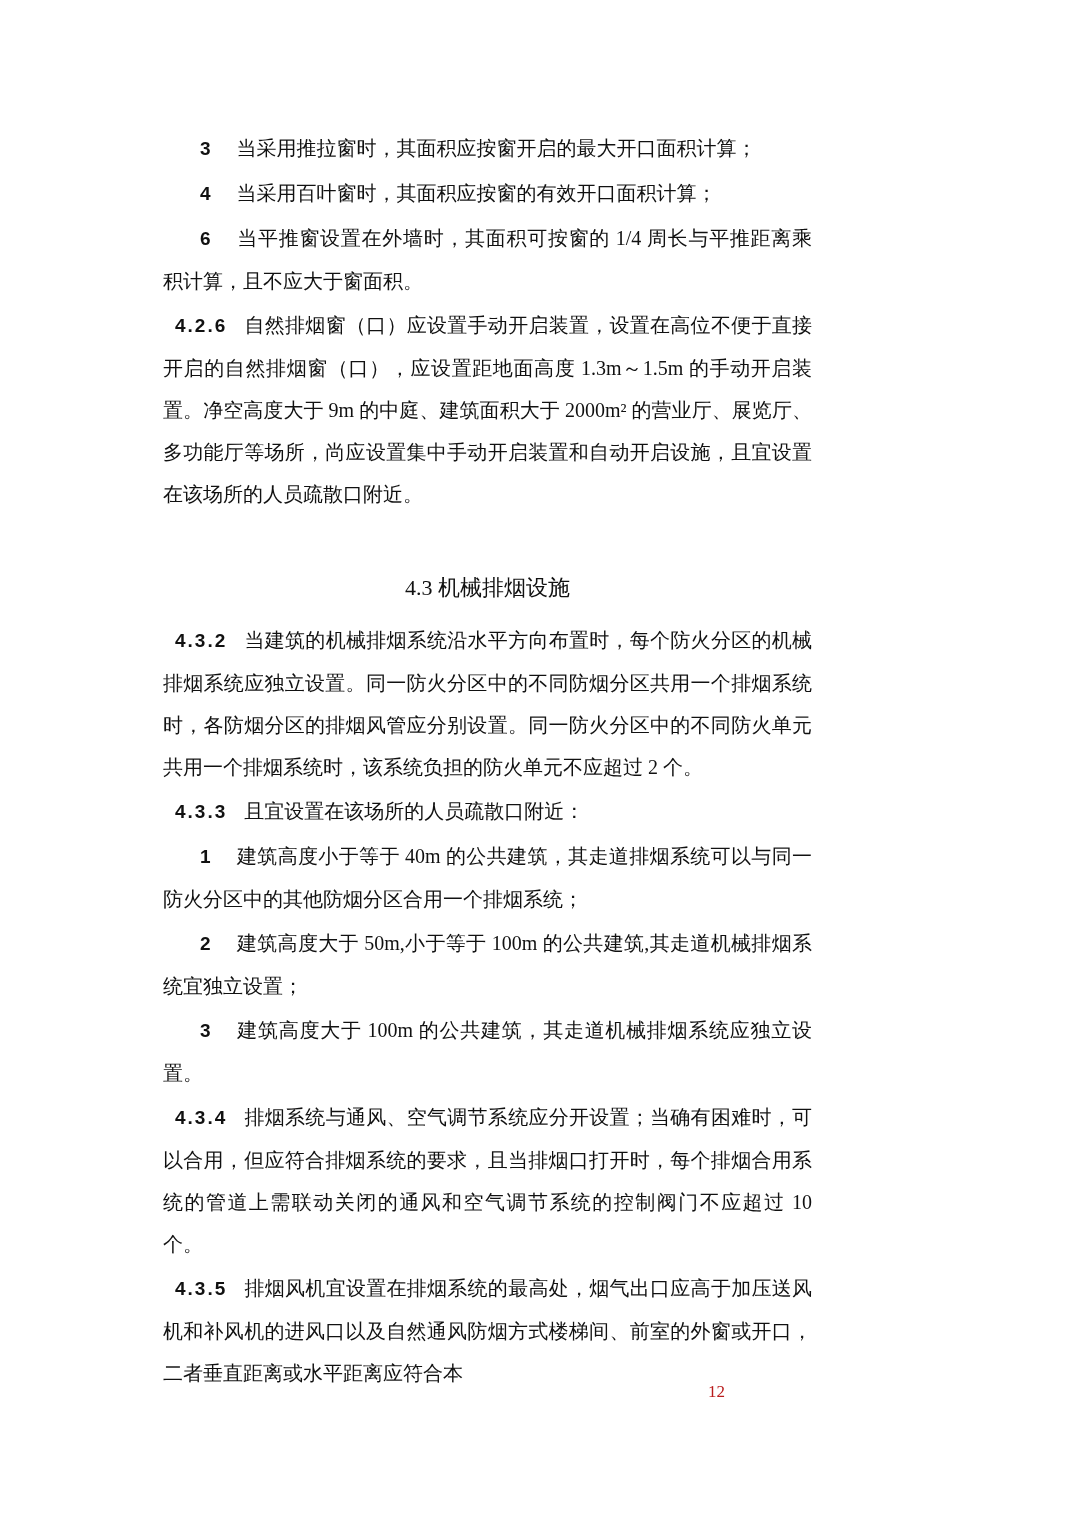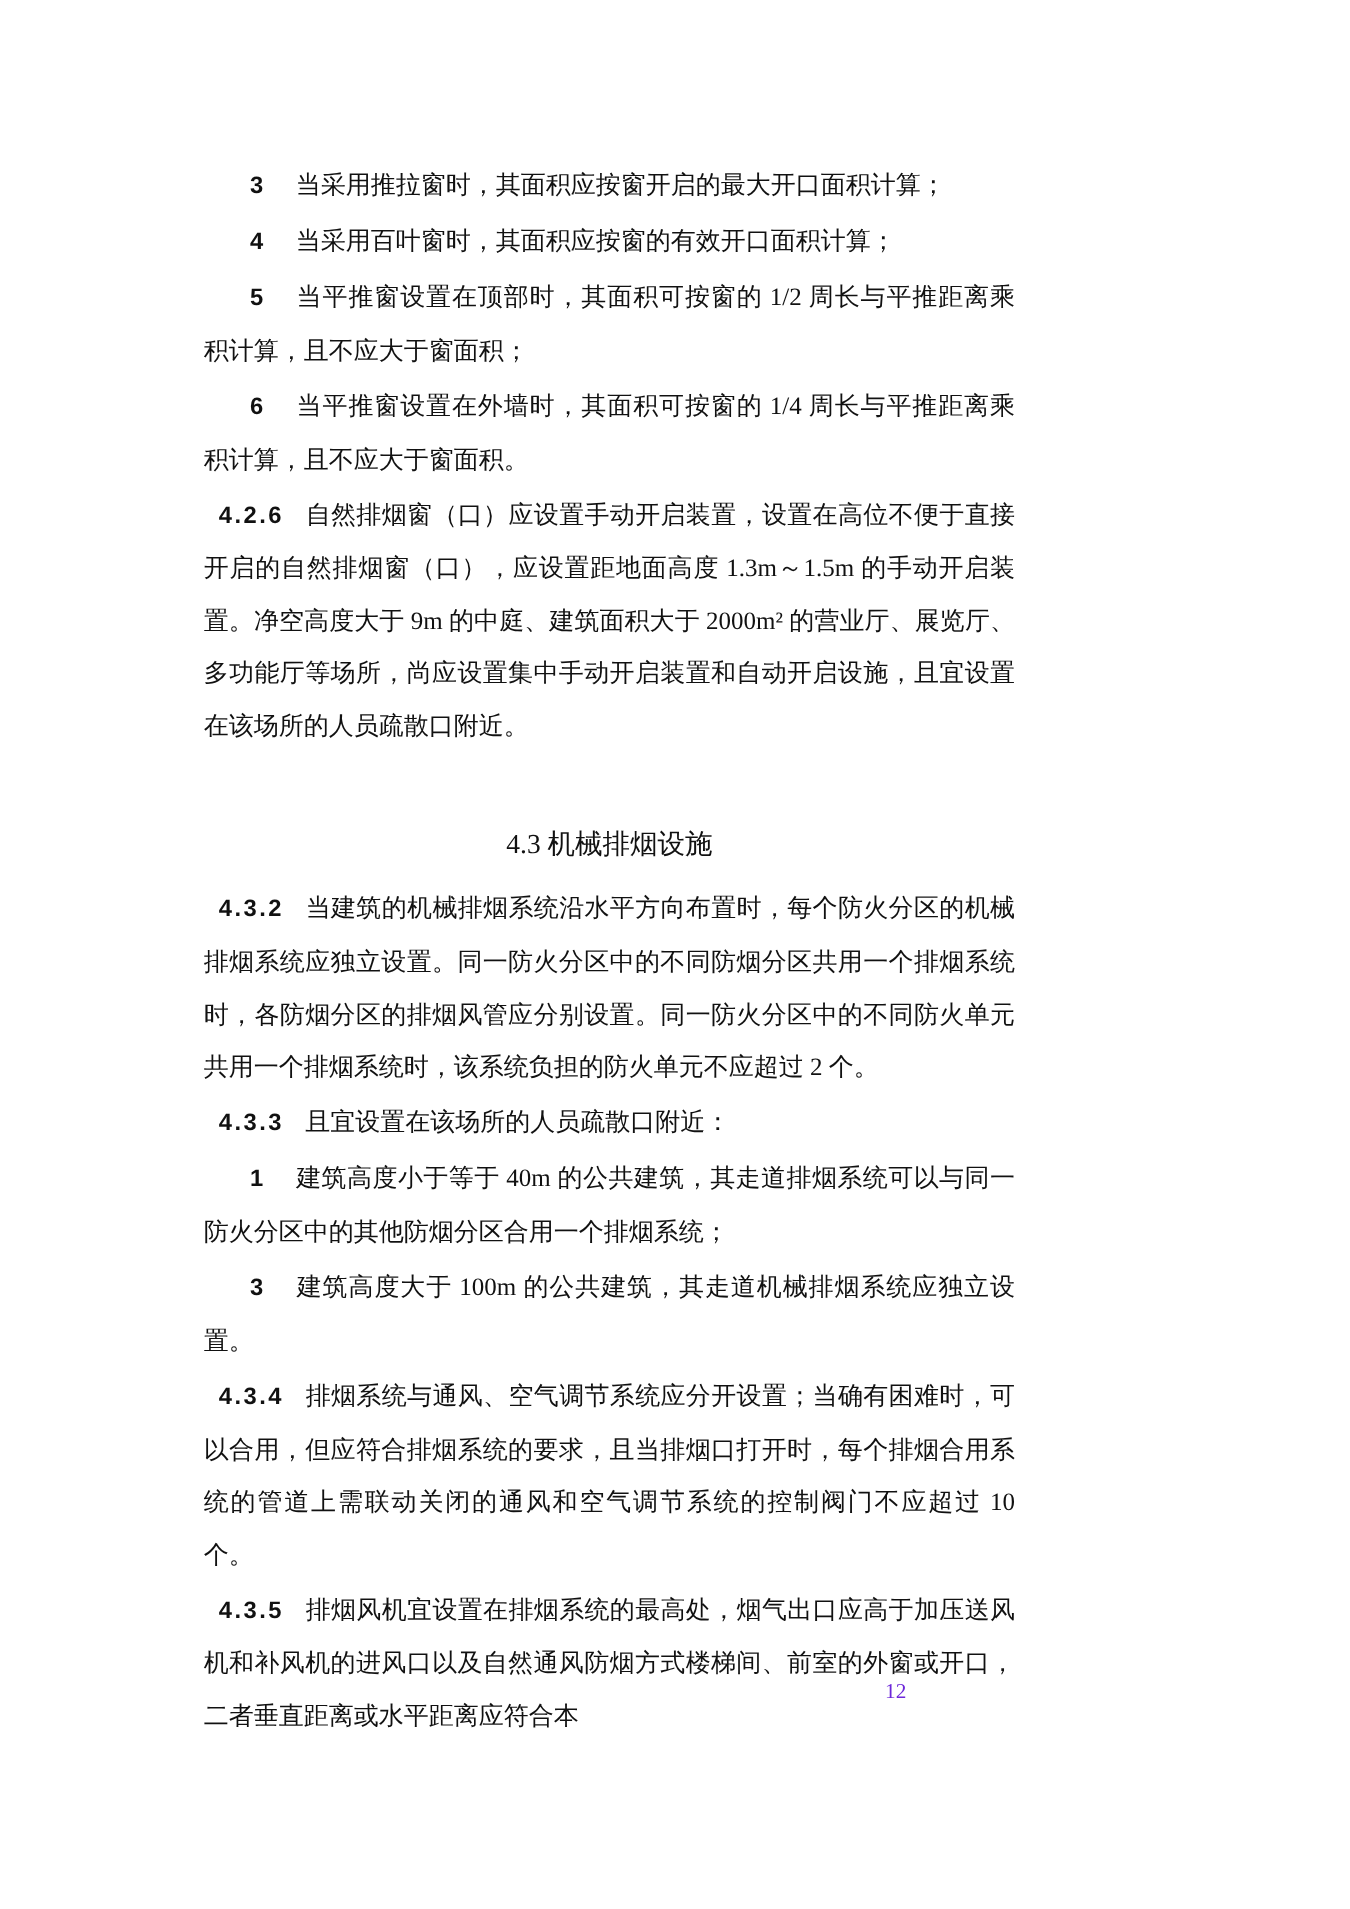--- a/index.html
+++ b/index.html
@@ -46,52 +46,52 @@
   .section-heading {
     margin: 52px 0 10px 0;
     font-size: 22px;
     line-height: 42px;
     font-weight: 400;
     text-align: center;
     font-family: "Liberation Serif", "DejaVu Serif", serif;
   }
   .page-number {
     position: absolute;
-    top: 1340px;
+    top: 1379px;
     right: 163px;
     font-size: 17px;
     line-height: 26px;
-    color: #6d28d9;
+    color: #b91c1c;
     font-family: "Liberation Serif", "DejaVu Serif", serif;
   }
 </style>
 </head>
 <body>
 
 <div class="page">
 
   <p class="li"><span class="num">3</span><span>当采用推拉窗时，其面积应按窗开启的最大开口面积计算；</span></p>
 
   <p class="li"><span class="num">4</span><span>当采用百叶窗时，其面积应按窗的有效开口面积计算；</span></p>
 
-  <p class="li"><span class="num">5</span><span>当平推窗设置在顶部时，其面积可按窗的 1/2 周长与平推距离乘积计算，且不应大于窗面积；</span></p>
 
   <p class="li"><span class="num">6</span><span>当平推窗设置在外墙时，其面积可按窗的 1/4 周长与平推距离乘积计算，且不应大于窗面积。</span></p>
 
   <p class="clause"><span class="num">4.2.6</span><span>自然排烟窗（口）应设置手动开启装置，设置在高位不便于直接开启的自然排烟窗（口），应设置距地面高度 1.3m～1.5m 的手动开启装置。净空高度大于 9m 的中庭、建筑面积大于 2000m² 的营业厅、展览厅、多功能厅等场所，尚应设置集中手动开启装置和自动开启设施，且宜设置在该场所的人员疏散口附近。</span></p>
 
   <h2 class="section-heading">4.3  机械排烟设施</h2>
 
 
   <p class="clause"><span class="num">4.3.2</span><span>当建筑的机械排烟系统沿水平方向布置时，每个防火分区的机械排烟系统应独立设置。同一防火分区中的不同防烟分区共用一个排烟系统时，各防烟分区的排烟风管应分别设置。同一防火分区中的不同防火单元共用一个排烟系统时，该系统负担的防火单元不应超过 2 个。</span></p>
 
   <p class="clause"><span class="num">4.3.3</span><span>且宜设置在该场所的人员疏散口附近：</span></p>
 
   <p class="li"><span class="num">1</span><span>建筑高度小于等于 40m 的公共建筑，其走道排烟系统可以与同一防火分区中的其他防烟分区合用一个排烟系统；</span></p>
 
+  <p class="li"><span class="num">2</span><span>建筑高度大于 50m,小于等于 100m 的公共建筑,其走道机械排烟系统宜独立设置；</span></p>
 
   <p class="li"><span class="num">3</span><span>建筑高度大于 100m 的公共建筑，其走道机械排烟系统应独立设置。</span></p>
 
   <p class="clause"><span class="num">4.3.4</span><span>排烟系统与通风、空气调节系统应分开设置；当确有困难时，可以合用，但应符合排烟系统的要求，且当排烟口打开时，每个排烟合用系统的管道上需联动关闭的通风和空气调节系统的控制阀门不应超过 10 个。</span></p>
 
   <p class="clause"><span class="num">4.3.5</span><span>排烟风机宜设置在排烟系统的最高处，烟气出口应高于加压送风机和补风机的进风口以及自然通风防烟方式楼梯间、前室的外窗或开口，二者垂直距离或水平距离应符合本</span></p>
 
   <div class="page-number">12</div>
 
 </div>

